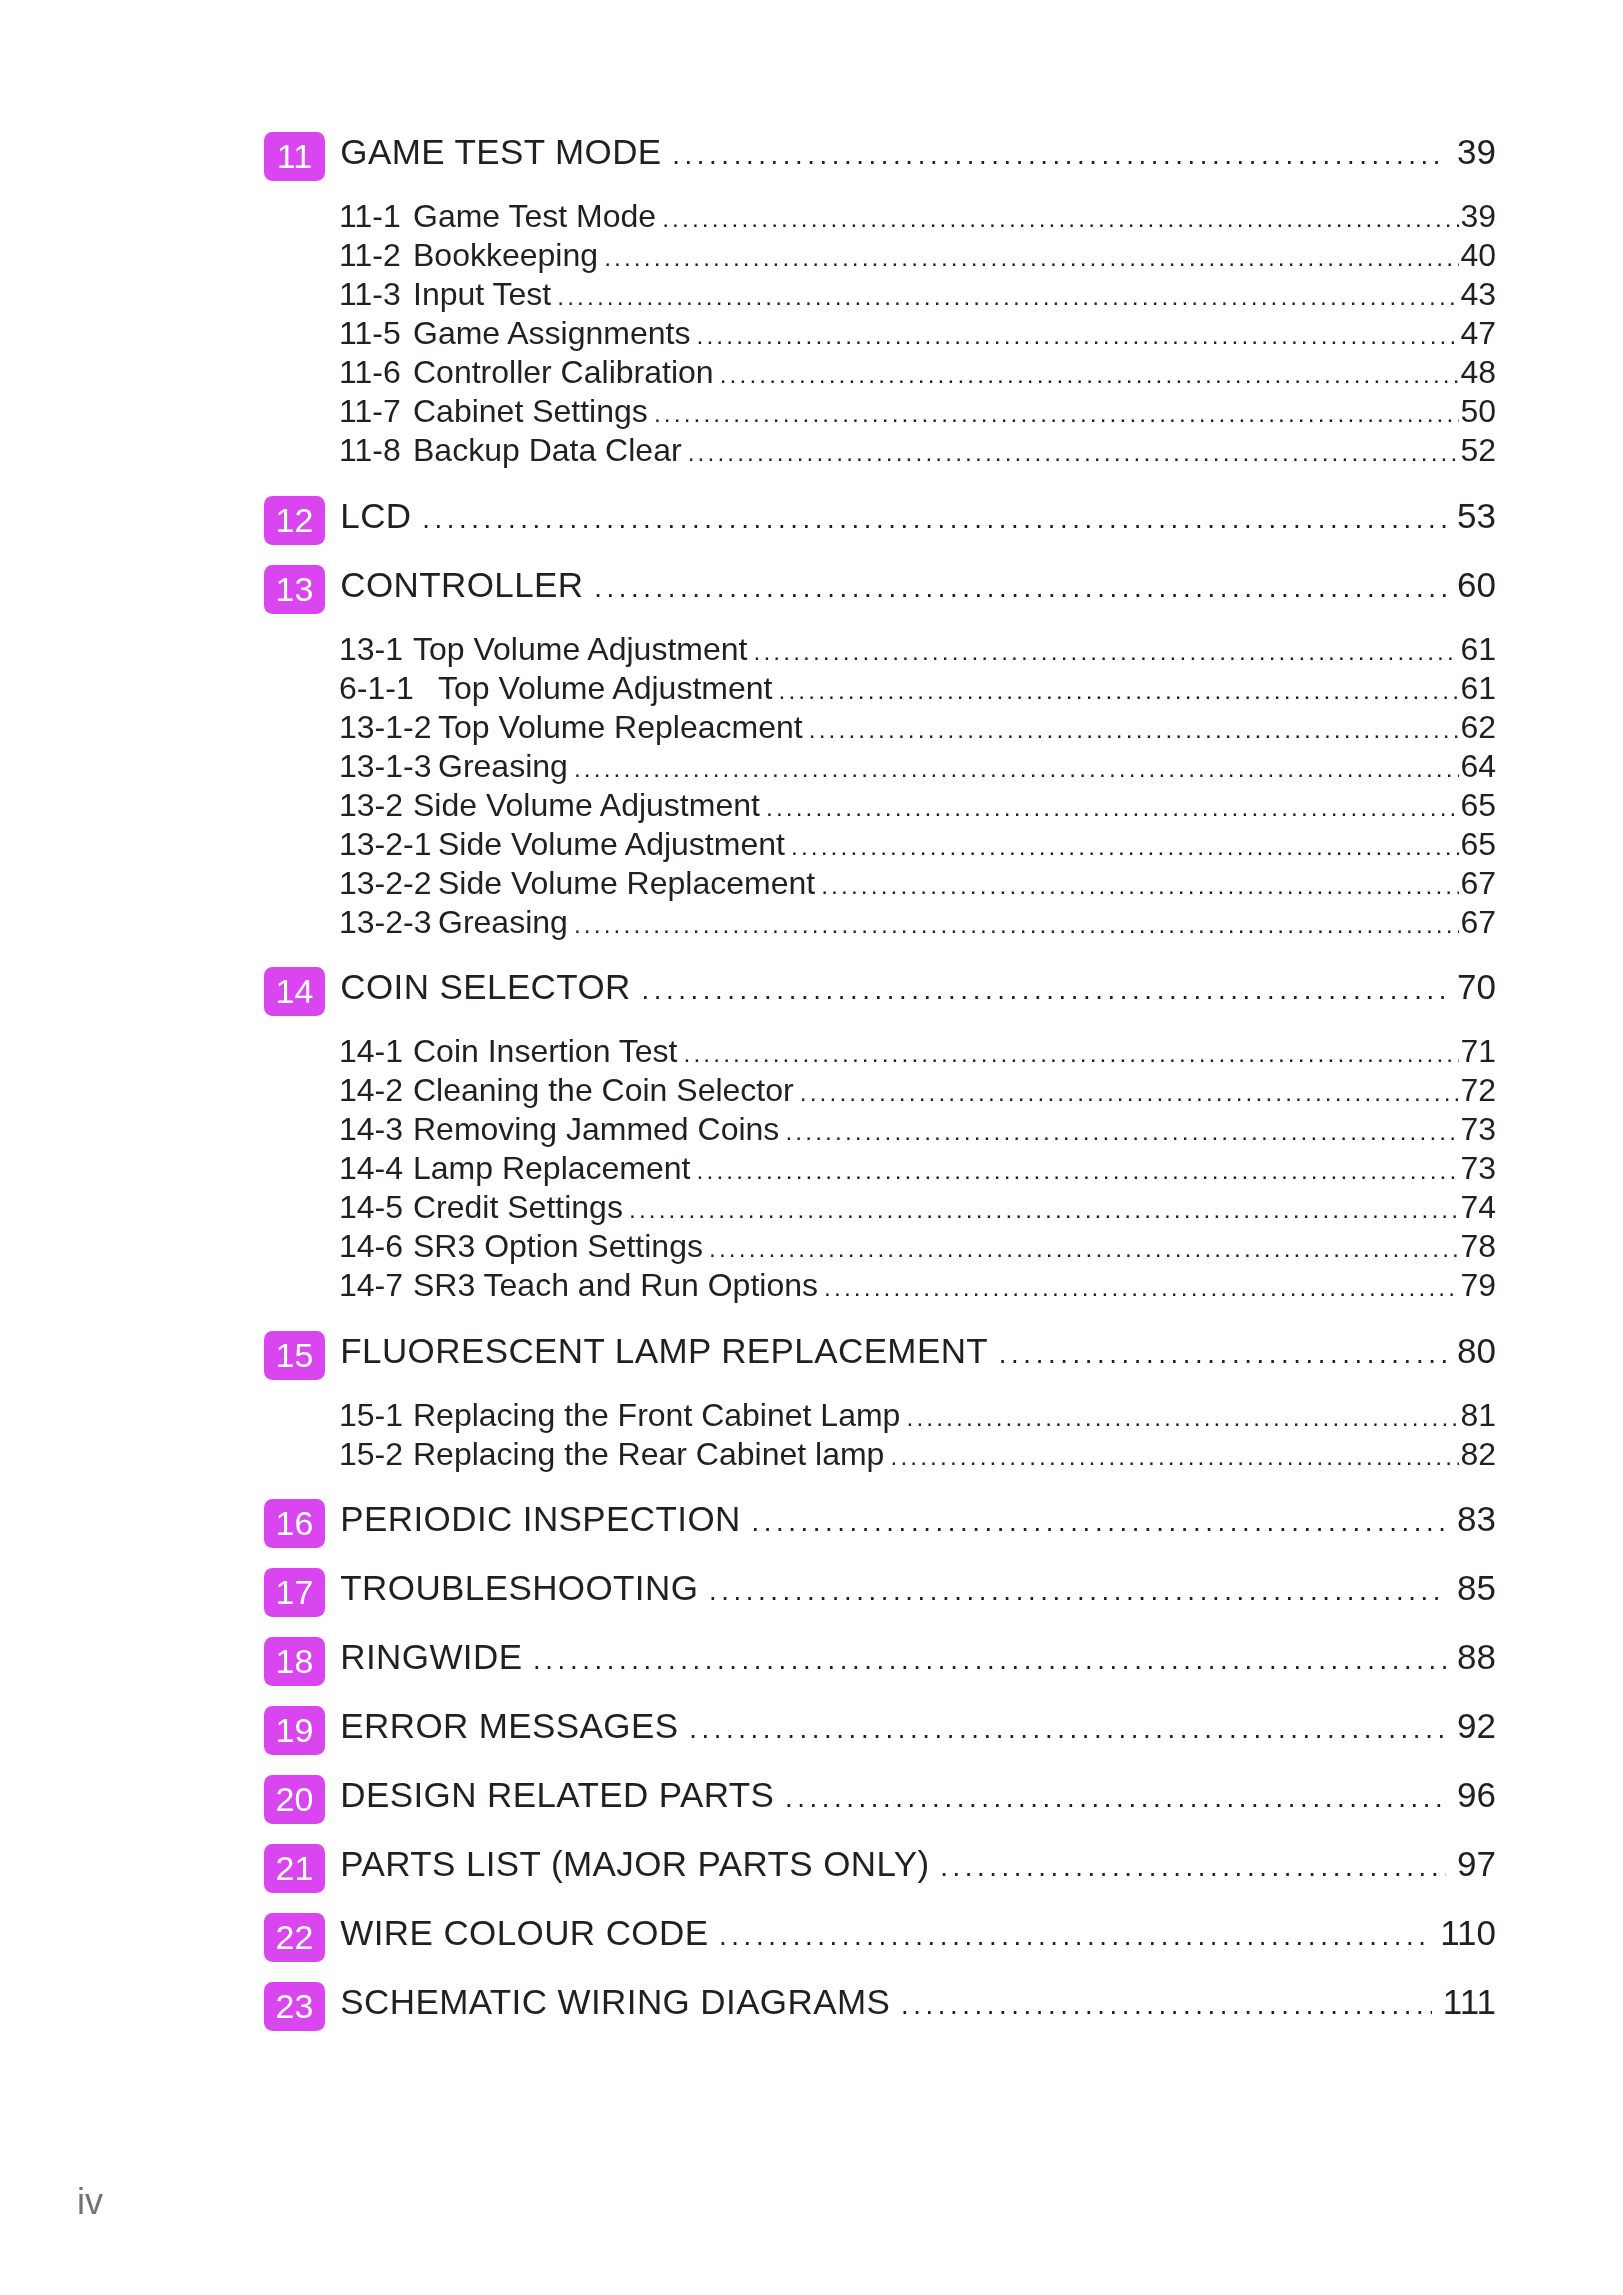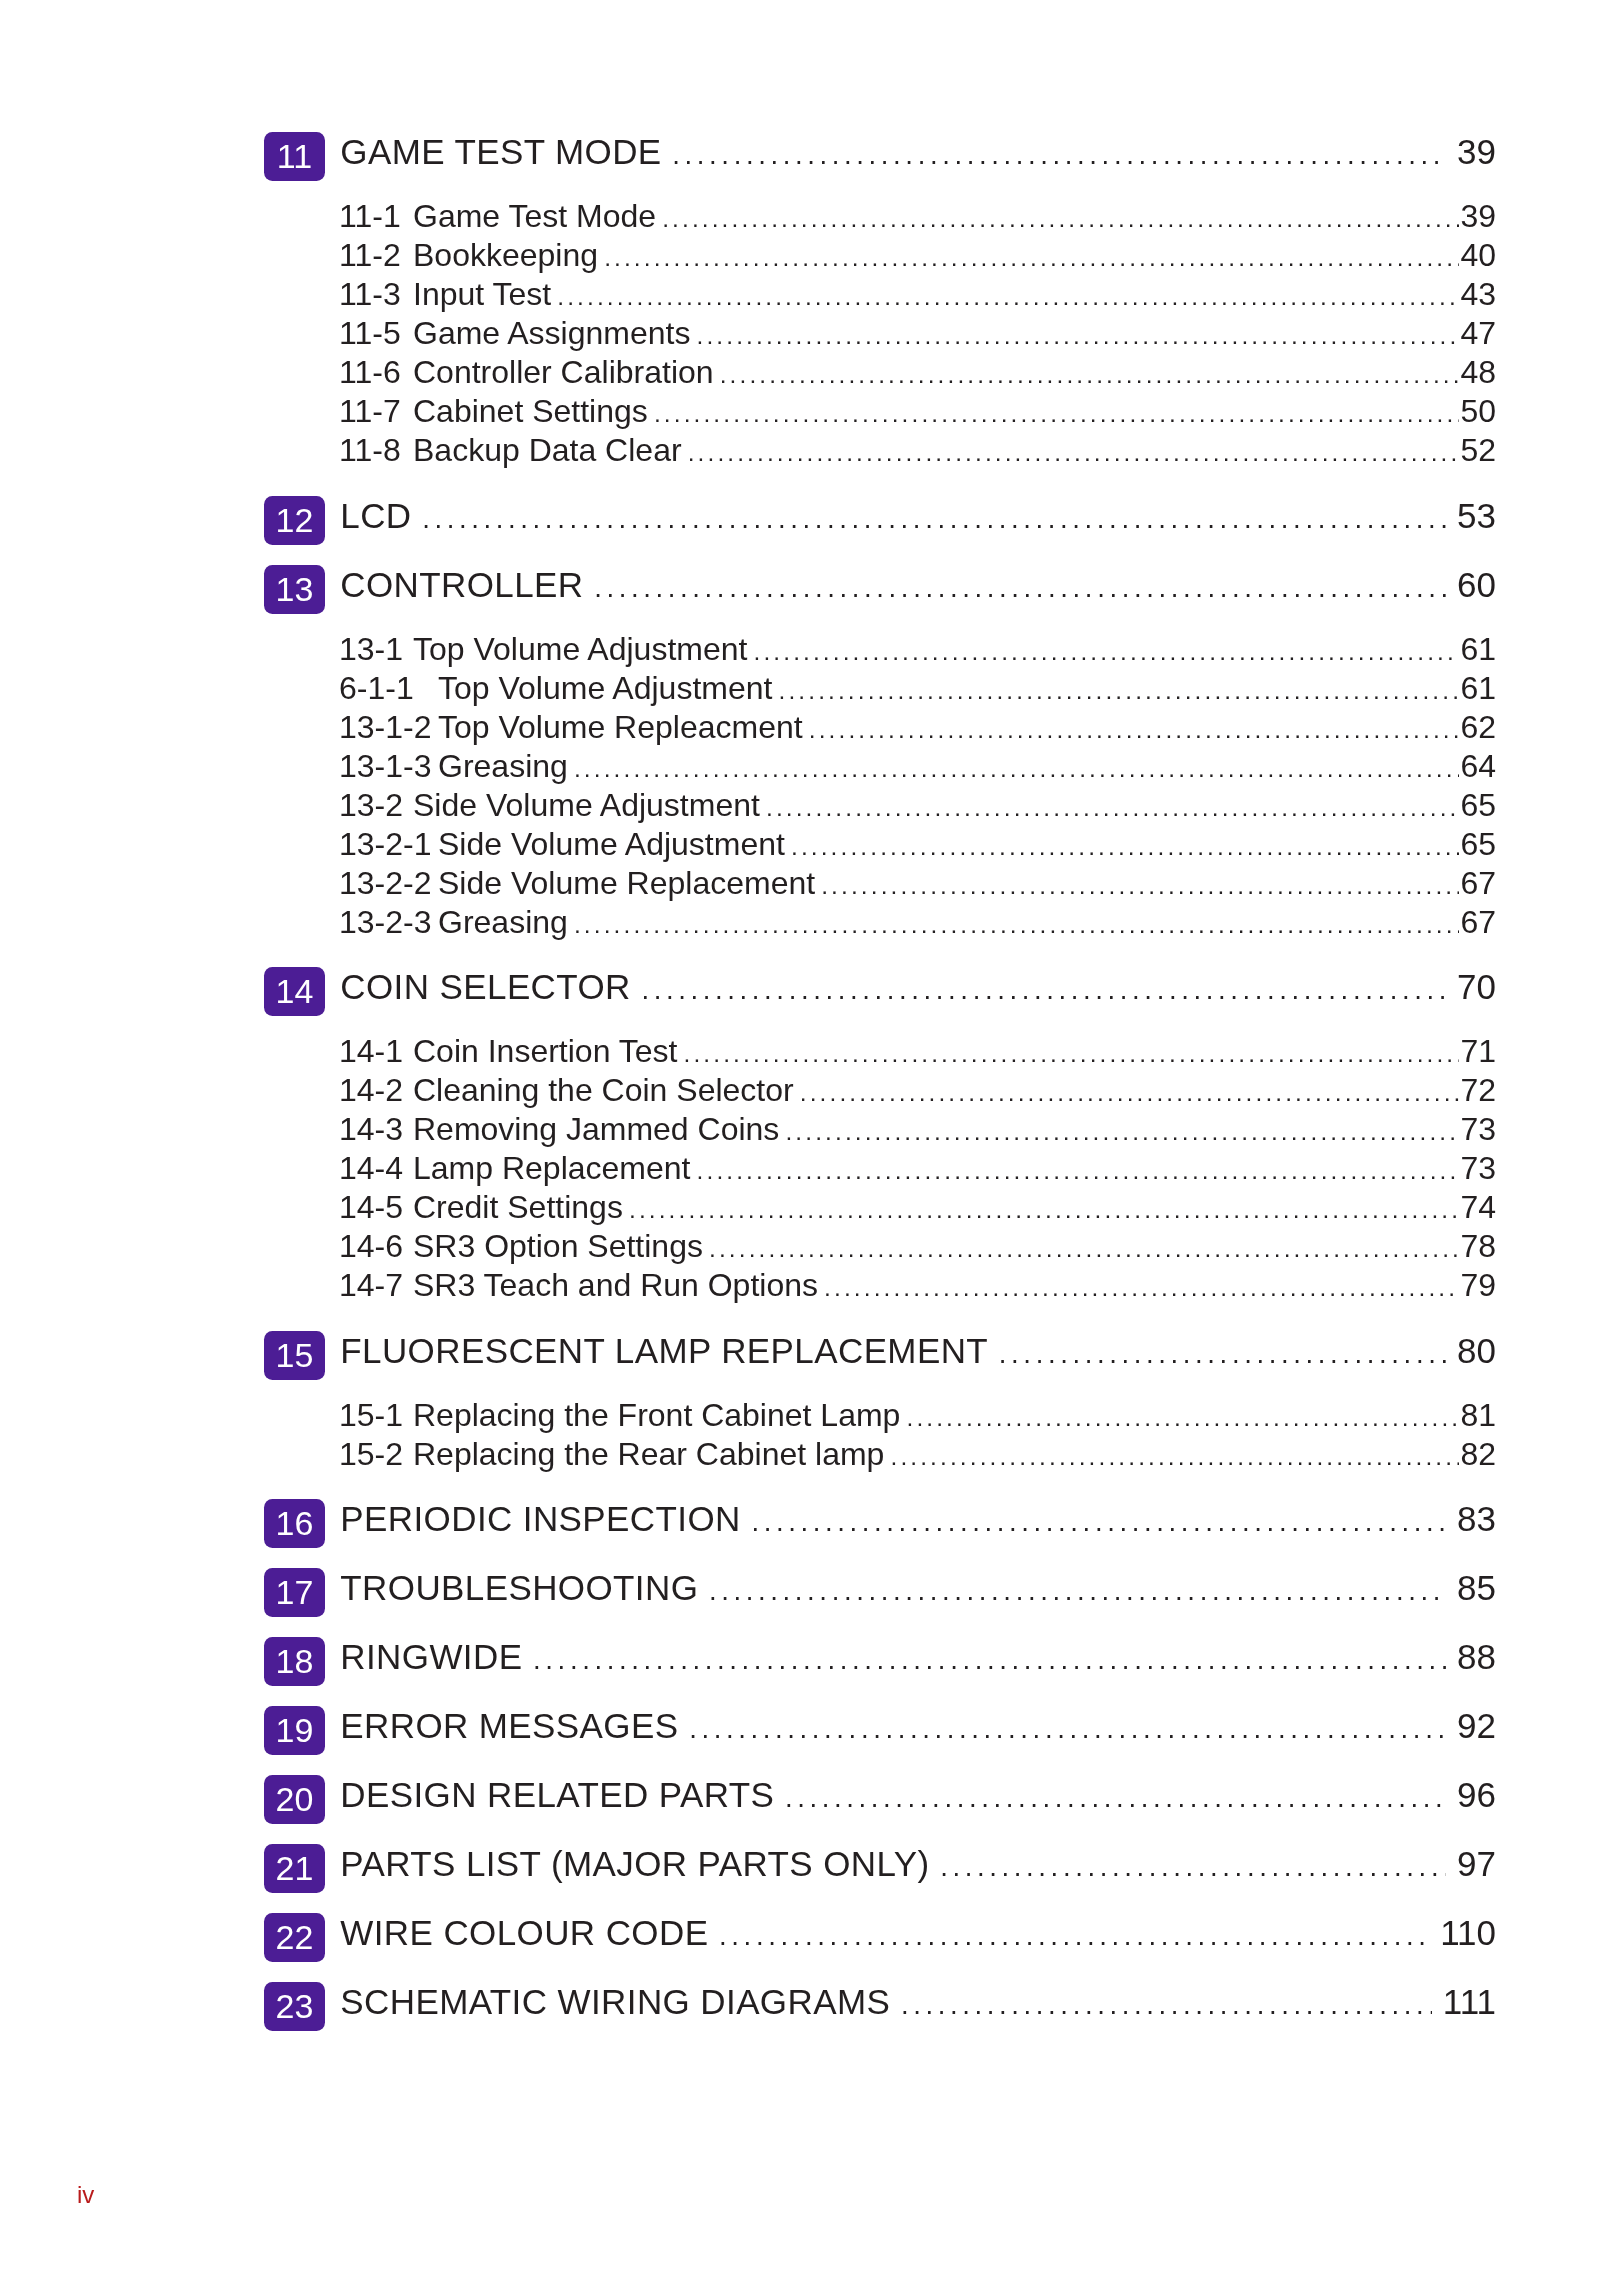--- a/index.html
+++ b/index.html
@@ -21,21 +21,21 @@
     align-items:baseline;
     margin-top:20px;
   }
   .sec:first-child .sec-row { margin-top:0; }
   .badge {
     display:inline-flex;
     align-items:center;
     justify-content:center;
     flex:0 0 61px;
     width:61px; height:49px;
-    background:#4c1d95;
+    background:#d946ef;
     border-radius:8.4px;
     color:#ffffff;
     font-size:34px;
     margin-right:15.3px;
     align-self:center;
   }
   .sec-title {
     font-size:35px;
     letter-spacing:0.4px;
     white-space:nowrap;
@@ -64,22 +64,22 @@
   }
   .item-num { flex:0 0 74px; white-space:nowrap; }
   .item.l3 .item-num { flex:0 0 99px; }
   .item-title { white-space:nowrap; }
   .item-leader { font-size:24.5px; padding-left:6.1px; }
   .item-leader::after { letter-spacing:3.1px; }
   .item-page { padding-left:1.5px; }
   .footer-page-num {
     position:absolute;
     left:77px; top:2181px;
-    font-size:24px;
-    color:#b91c1c;
+    font-size:36px;
+    color:#737373;
   }
 </style>
 </head>
 <body>
 
 <div class="doc">
   <main class="content" id="toc-root">
   <section class="sec">
     <div class="sec-row">
       <span class="badge">11</span>

